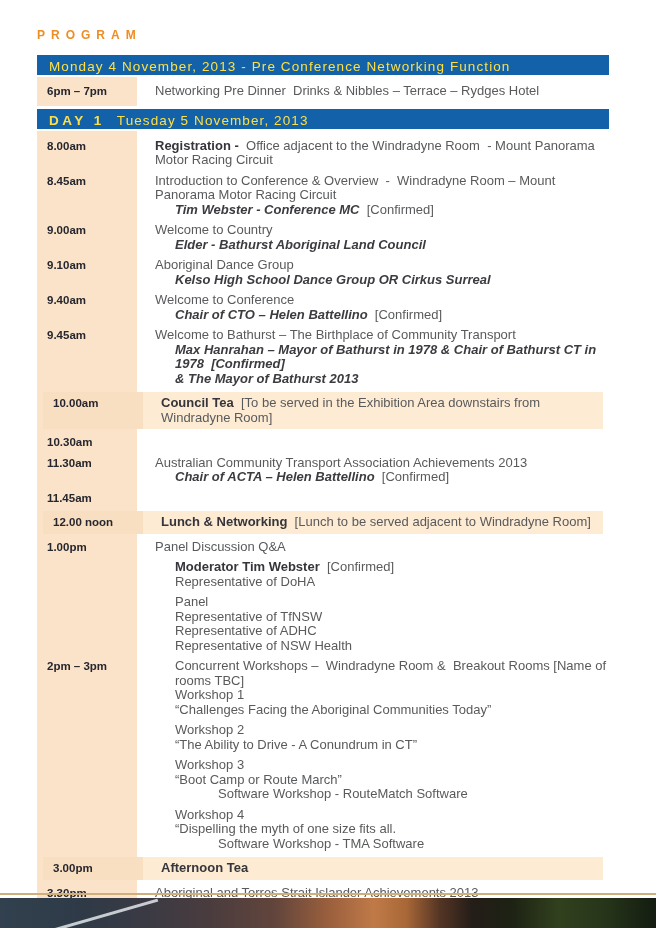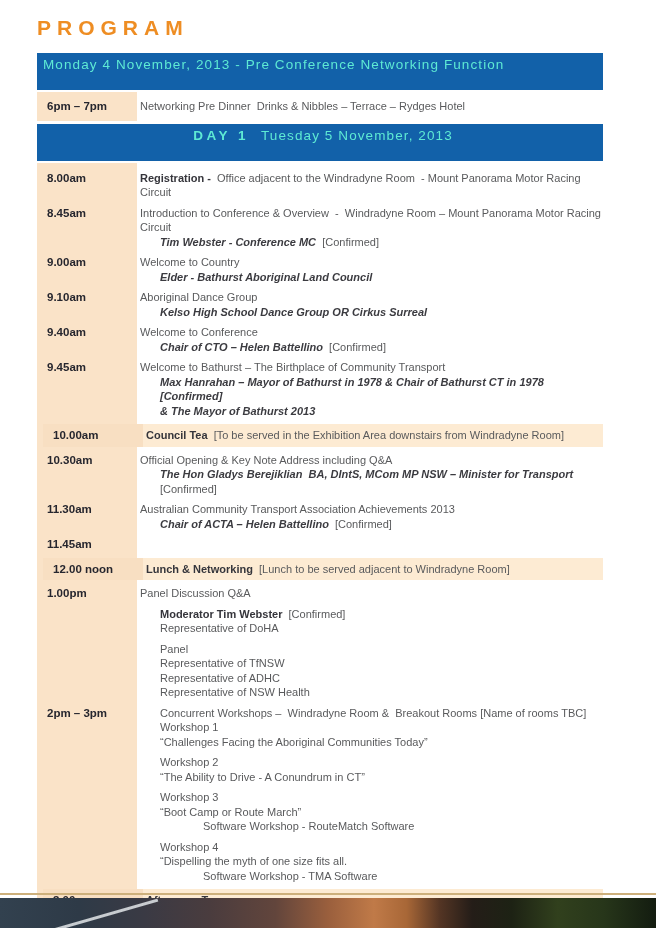--- a/index.html
+++ b/index.html
@@ -4,51 +4,51 @@
 <style>
   html,body{margin:0;padding:0;}
   body{
     width:656px;height:928px;position:relative;overflow:hidden;
     background:#ffffff;
     font-family:"Liberation Sans", sans-serif;
     -webkit-font-smoothing:antialiased;
   }
   .page{padding:16px 0 0 37px;width:572px;}
   .title{
-    margin:0 0 13px 0;
-    font-size:21px;font-weight:bold;color:#ee8d23;letter-spacing:6px;
+    margin:12px 0 13px 0;
+    font-size:12px;font-weight:bold;color:#ee8d23;letter-spacing:6px;
   }
   .banner{
-    width:560px;background:#1261a9;color:#5eead4;
-    height:37px;line-height:23px;padding-left:6px;
+    width:560px;background:#1261a9;color:#fde047;
+    height:20px;line-height:23px;padding-left:12px;
     font-size:13.5px;letter-spacing:1.1px;
     margin-bottom:2px;
   }
-  .banner.day1{margin-top:3px;text-align:center;}
+  .banner.day1{margin-top:3px;}
   .banner .day-label{font-weight:bold;letter-spacing:3.5px;margin-right:12px;}
   
   .schedule{width:572px;}
   .pre-conf{margin-bottom:2px;}
   .pre-conf .row{padding:0;}
   .pre-conf .time{background:#fae3c8;padding-top:7px;padding-bottom:7px;}
   .pre-conf .content{padding-top:7px;}
   .day-schedule{
     background:linear-gradient(to right,#fae3c8 0 100px,transparent 100px);
     padding:5px 0 8px 0;
   }
   .row{display:flex;padding:3px 0;}
   .row.highlight{
     background:linear-gradient(to right,#f8dfc2 0 100px,#fdebd3 100px);
     padding:4px 0;margin:3px 6px;
   }
   .time{
     flex:none;width:90px;padding-left:10px;
     font-weight:bold;font-size:11.5px;color:#26262e;line-height:14.5px;
   }
-  .content{flex:1;padding-left:3px;font-size:11px;color:#595a5c;}
+  .content{flex:1;padding-left:18px;font-size:13px;color:#595a5c;}
   .ln{line-height:14.5px;white-space:pre-wrap;}
   .ln.gap{margin-top:6px;}
   .ind0{margin-left:0;}
   .ind1{margin-left:20px;}
   .ind2{margin-left:63px;}
   .seg-r{color:#595a5c;}
   .seg-b{font-weight:bold;color:#35353b;}
   .seg-bi{font-weight:bold;font-style:italic;color:#3b3b40;}
   .seg-i{font-style:italic;color:#48484c;}
   
@@ -134,24 +134,20 @@
         </div>
       </div>
       <div class="row highlight">
         <div class="time">10.00am</div>
         <div class="content">
           <div class="ln ind0"><span class="seg-b">Council Tea</span><span class="seg-r">  [To be served in the Exhibition Area downstairs from Windradyne Room]</span></div>
         </div>
       </div>
       <div class="row">
         <div class="time">10.30am</div>
-        <div class="content">
-          <div class="ln ind0"><span class="seg-r">Official Opening &amp; Key Note Address including Q&amp;A</span></div>
-          <div class="ln ind1"><span class="seg-bi">The Hon Gladys Berejiklian  BA, DIntS, MCom MP NSW – Minister for Transport</span><span class="seg-r">  [Confirmed]</span></div>
-        </div>
       </div>
       <div class="row">
         <div class="time">11.30am</div>
         <div class="content">
           <div class="ln ind0"><span class="seg-r">Australian Community Transport Association Achievements 2013</span></div>
           <div class="ln ind1"><span class="seg-bi">Chair of ACTA – Helen Battellino</span><span class="seg-r">  [Confirmed]</span></div>
         </div>
       </div>
       <div class="row">
         <div class="time">11.45am</div>

